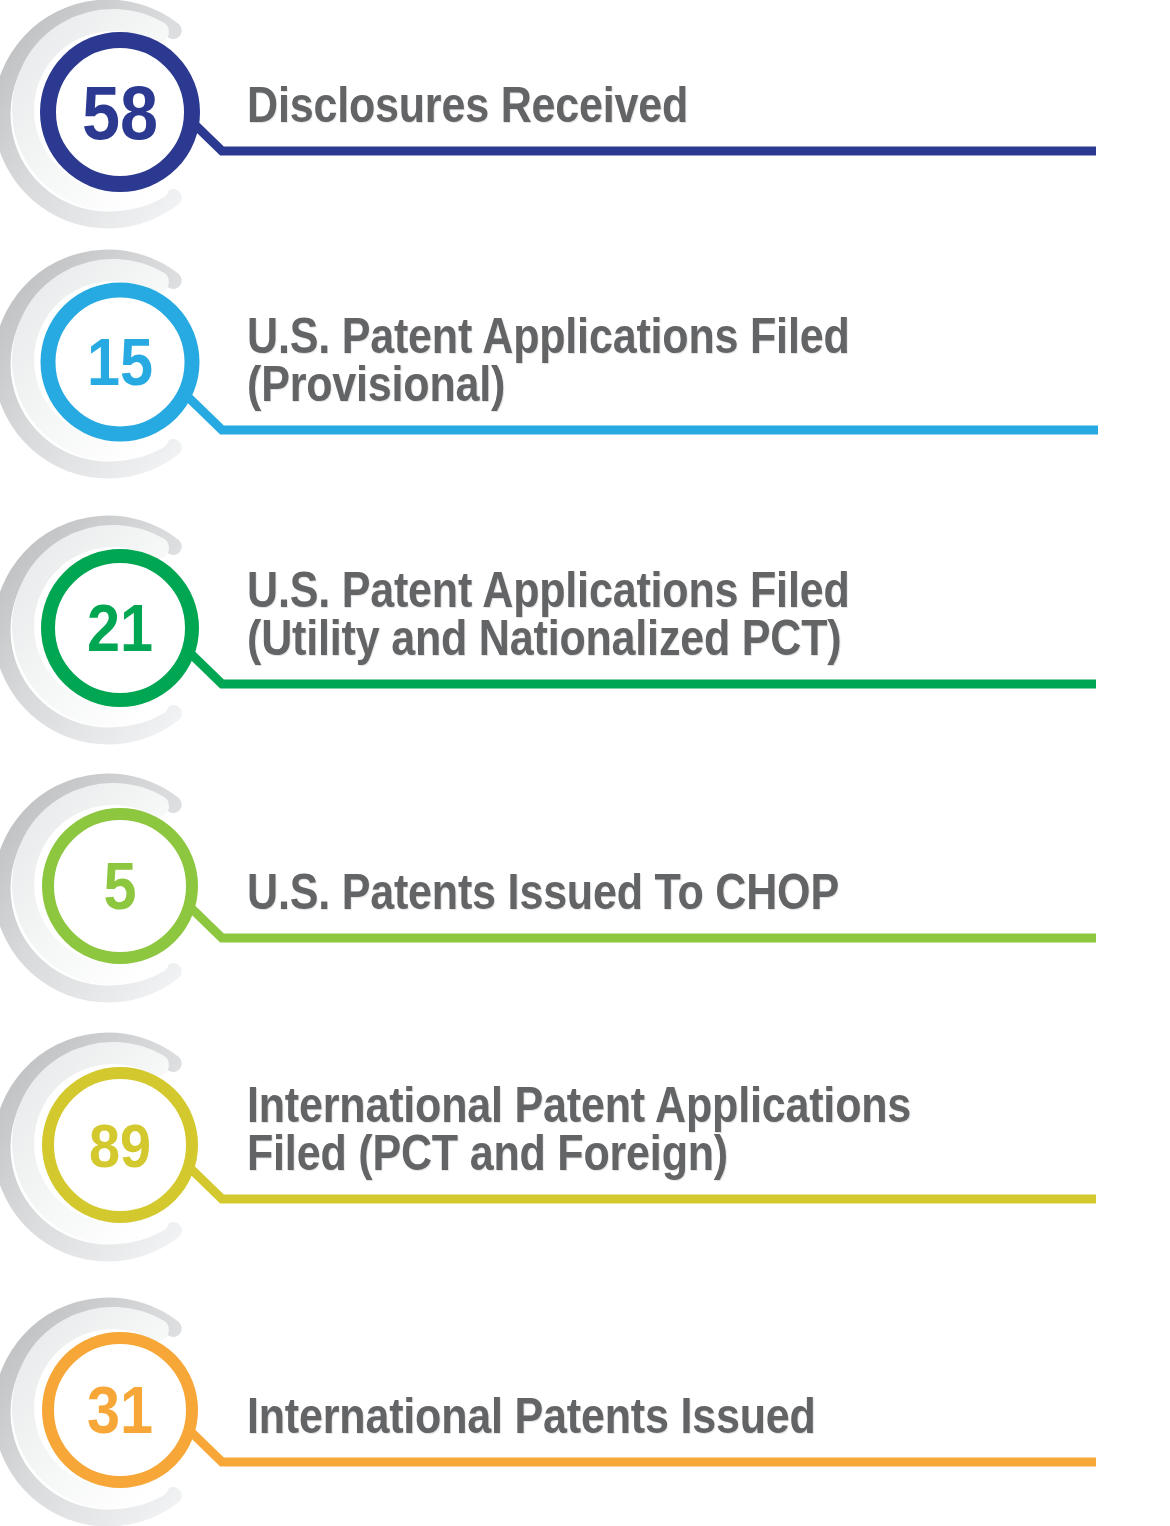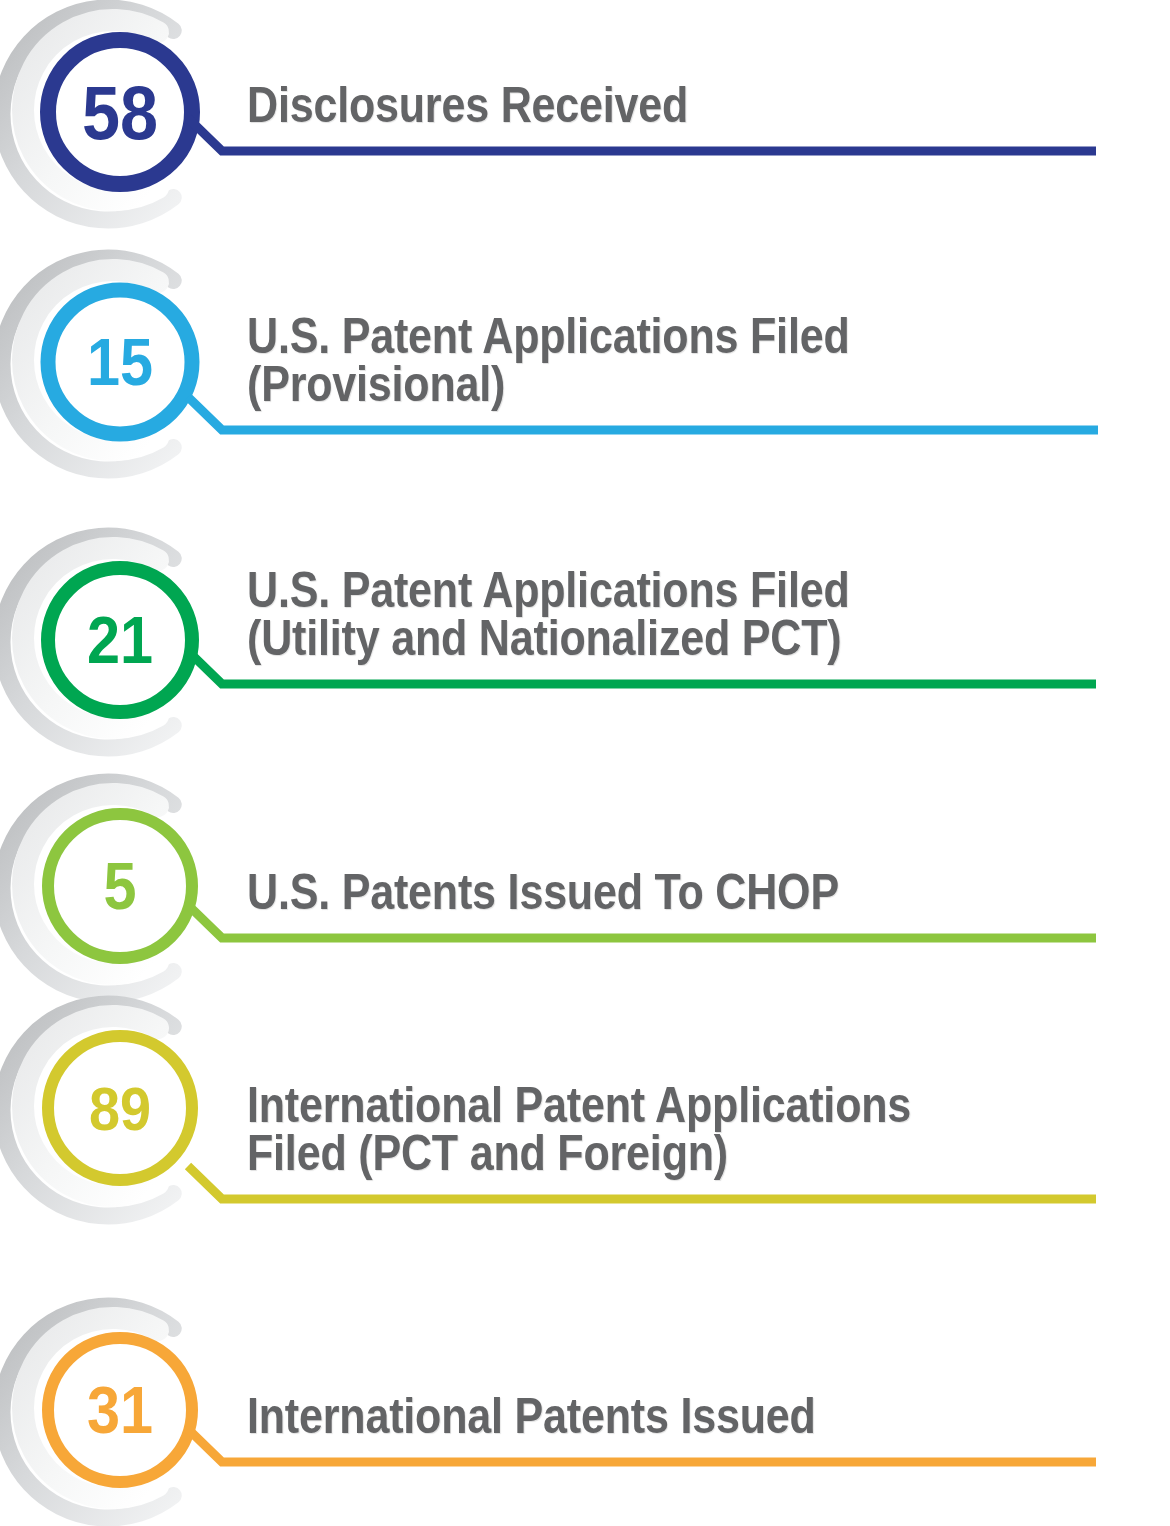--- a/index.html
+++ b/index.html
@@ -102,21 +102,21 @@
           <circle cx="120" cy="118" r="72" fill="none" stroke="#27aae1" stroke-width="15"></circle>
           <text x="120" y="141.43" text-anchor="middle" fill="#27aae1" font-family="&quot;Liberation Sans&quot;, &quot;DejaVu Sans&quot;, sans-serif" font-size="66" font-weight="bold" transform="scale(0.9,1)" transform-origin="120px 118px">15</text>
         </svg>
       </div>
       <svg class="connector-svg" width="1102" height="60" viewBox="0 0 1102 60" style="left: 0px; top: 380px;">
         <path d="M 188 17 L 222 50 L 1098 50" fill="none" stroke="#27aae1" stroke-width="9" stroke-linecap="butt" stroke-linejoin="miter"></path>
       </svg>
       <div class="stat-label" style="font-size: 50px; color: rgb(99, 100, 102); left: 247px; top: 312px; width: 1050px;"><div>U.S. Patent Applications Filed</div><div>(Provisional)</div></div>
     </div>
     <div class="stat-row" style="top: 0px;">
-      <div class="badge-wrap" style="left: 0px; top: 522px;">
+      <div class="badge-wrap" style="left: 0px; top: 510px;">
         <svg class="badge-svg" width="236" height="236" viewBox="0 0 236 236">
           <defs>
             <linearGradient id="shg2" x1="0" y1="0" x2="1" y2="1">
               <stop offset="0%" stop-color="#b9bbbd"></stop>
               <stop offset="45%" stop-color="#d6d8da"></stop>
               <stop offset="100%" stop-color="#f2f3f4"></stop>
             </linearGradient>
             <linearGradient id="shg22" x1="0" y1="0.1" x2="0.9" y2="1">
               <stop offset="0%" stop-color="#e9eaeb"></stop>
               <stop offset="55%" stop-color="#f6f7f7"></stop>
@@ -156,21 +156,21 @@
           <circle cx="120" cy="118" r="72" fill="none" stroke="#8dc63f" stroke-width="12"></circle>
           <text x="120" y="141.43" text-anchor="middle" fill="#8dc63f" font-family="&quot;Liberation Sans&quot;, &quot;DejaVu Sans&quot;, sans-serif" font-size="66" font-weight="bold" transform="scale(0.9,1)" transform-origin="120px 118px">5</text>
         </svg>
       </div>
       <svg class="connector-svg" width="1100" height="60" viewBox="0 0 1100 60" style="left: 0px; top: 888px;">
         <path d="M 188 17 L 222 50 L 1096 50" fill="none" stroke="#8dc63f" stroke-width="9" stroke-linecap="butt" stroke-linejoin="miter"></path>
       </svg>
       <div class="stat-label" style="font-size: 50px; color: rgb(99, 100, 102); left: 247px; top: 868px; width: 1050px;"><div>U.S. Patents Issued To CHOP</div></div>
     </div>
     <div class="stat-row" style="top: 0px;">
-      <div class="badge-wrap" style="left: 0px; top: 990px;">
+      <div class="badge-wrap" style="left: 0px; top: 1027px;">
         <svg class="badge-svg" width="236" height="236" viewBox="0 0 236 236">
           <defs>
             <linearGradient id="shg4" x1="0" y1="0" x2="1" y2="1">
               <stop offset="0%" stop-color="#b9bbbd"></stop>
               <stop offset="45%" stop-color="#d6d8da"></stop>
               <stop offset="100%" stop-color="#f2f3f4"></stop>
             </linearGradient>
             <linearGradient id="shg24" x1="0" y1="0.1" x2="0.9" y2="1">
               <stop offset="0%" stop-color="#e9eaeb"></stop>
               <stop offset="55%" stop-color="#f6f7f7"></stop>

